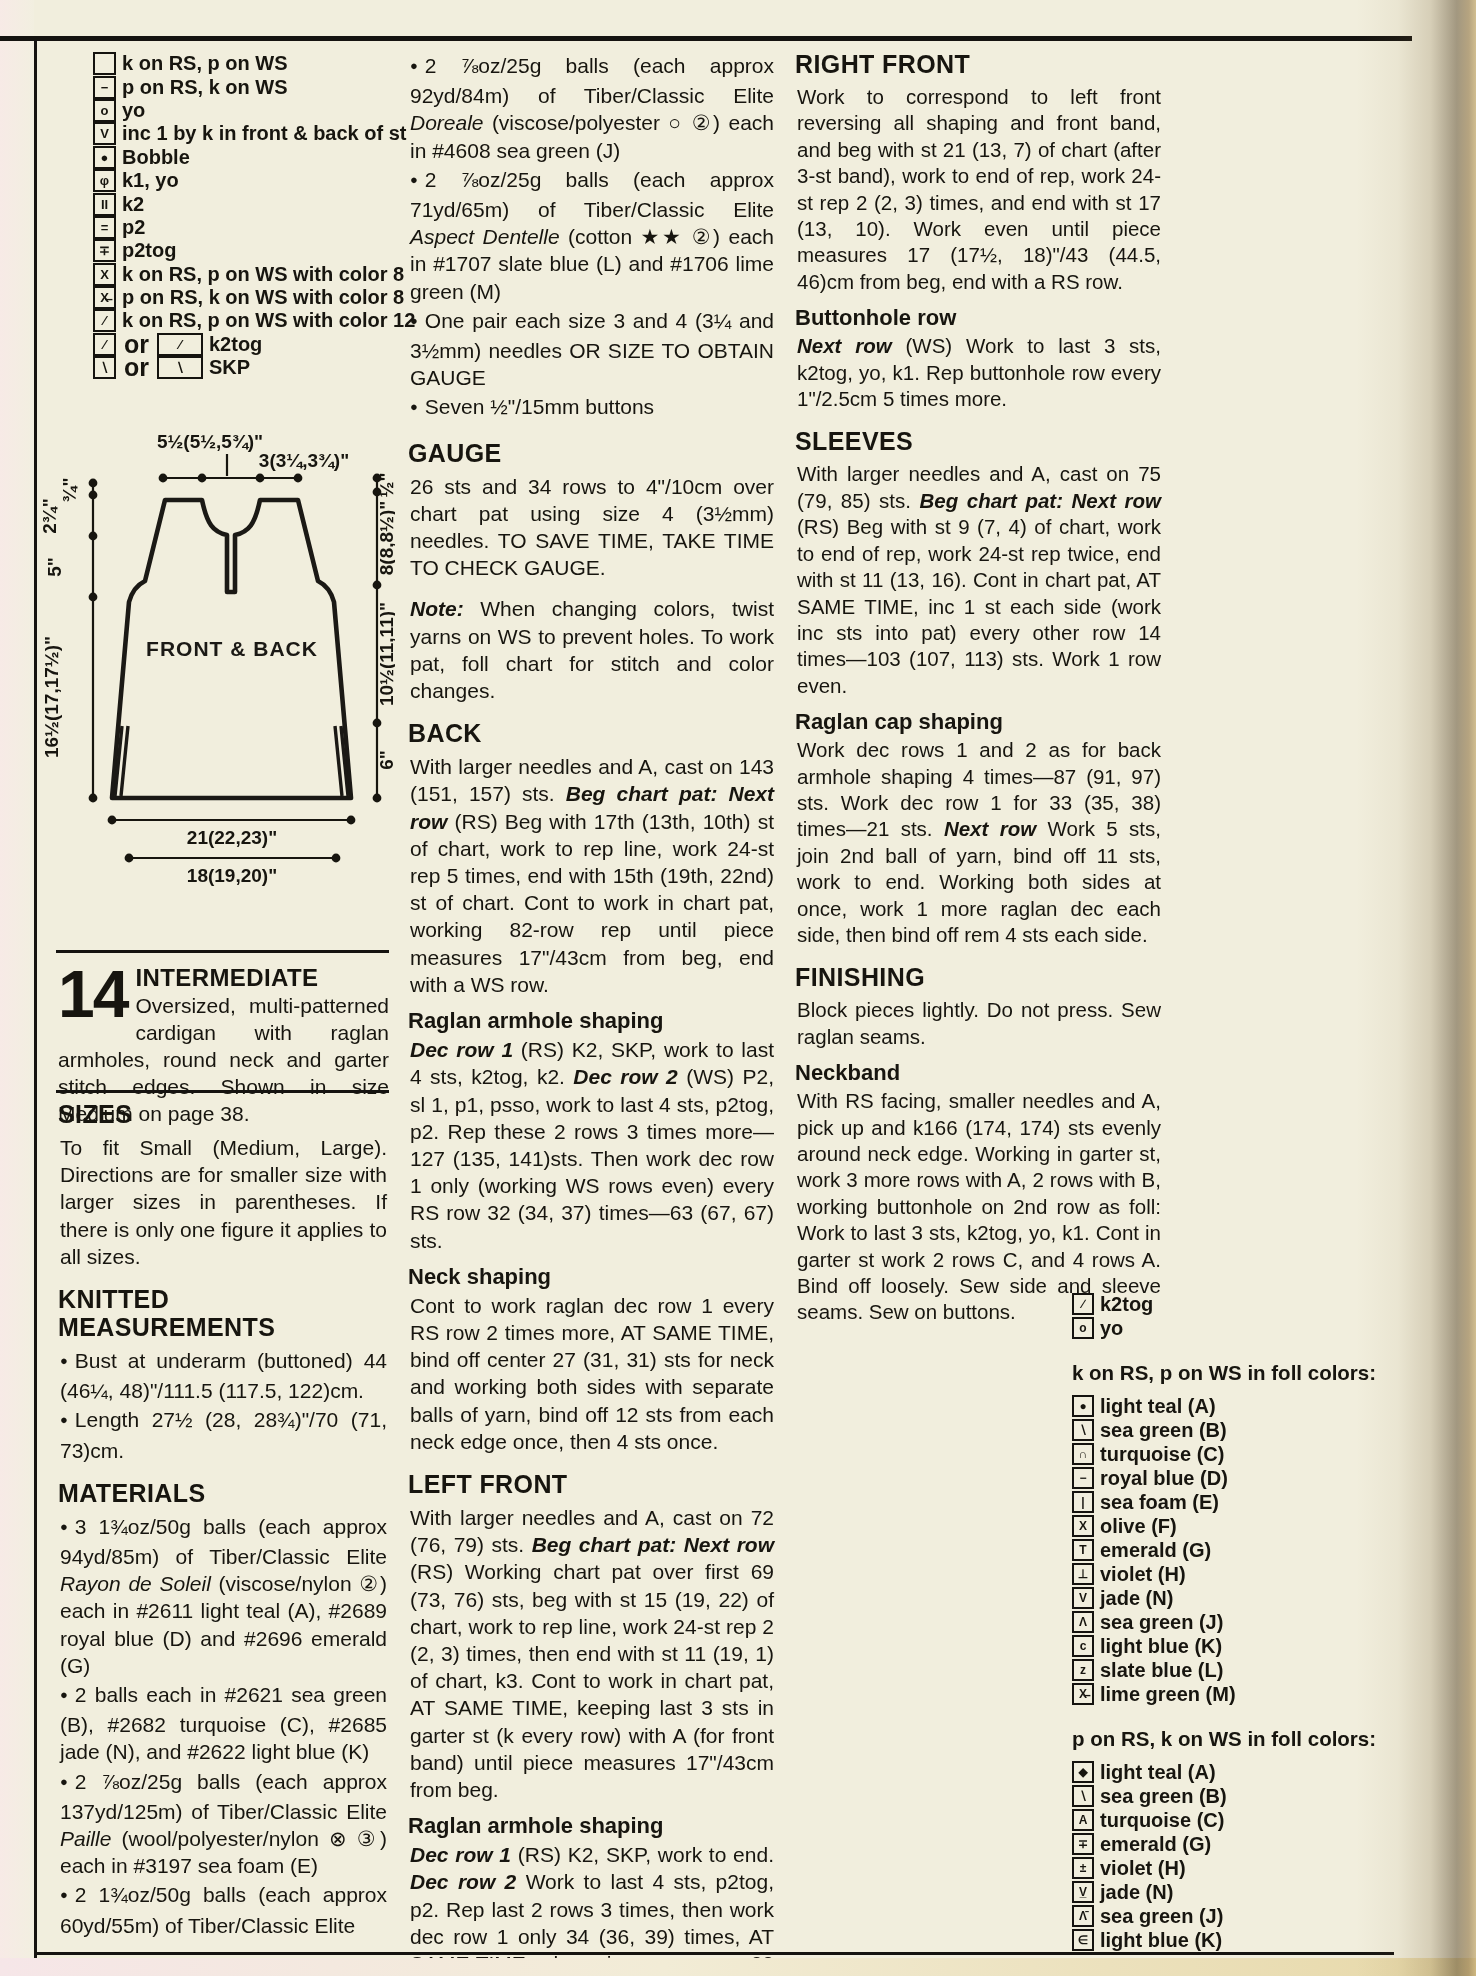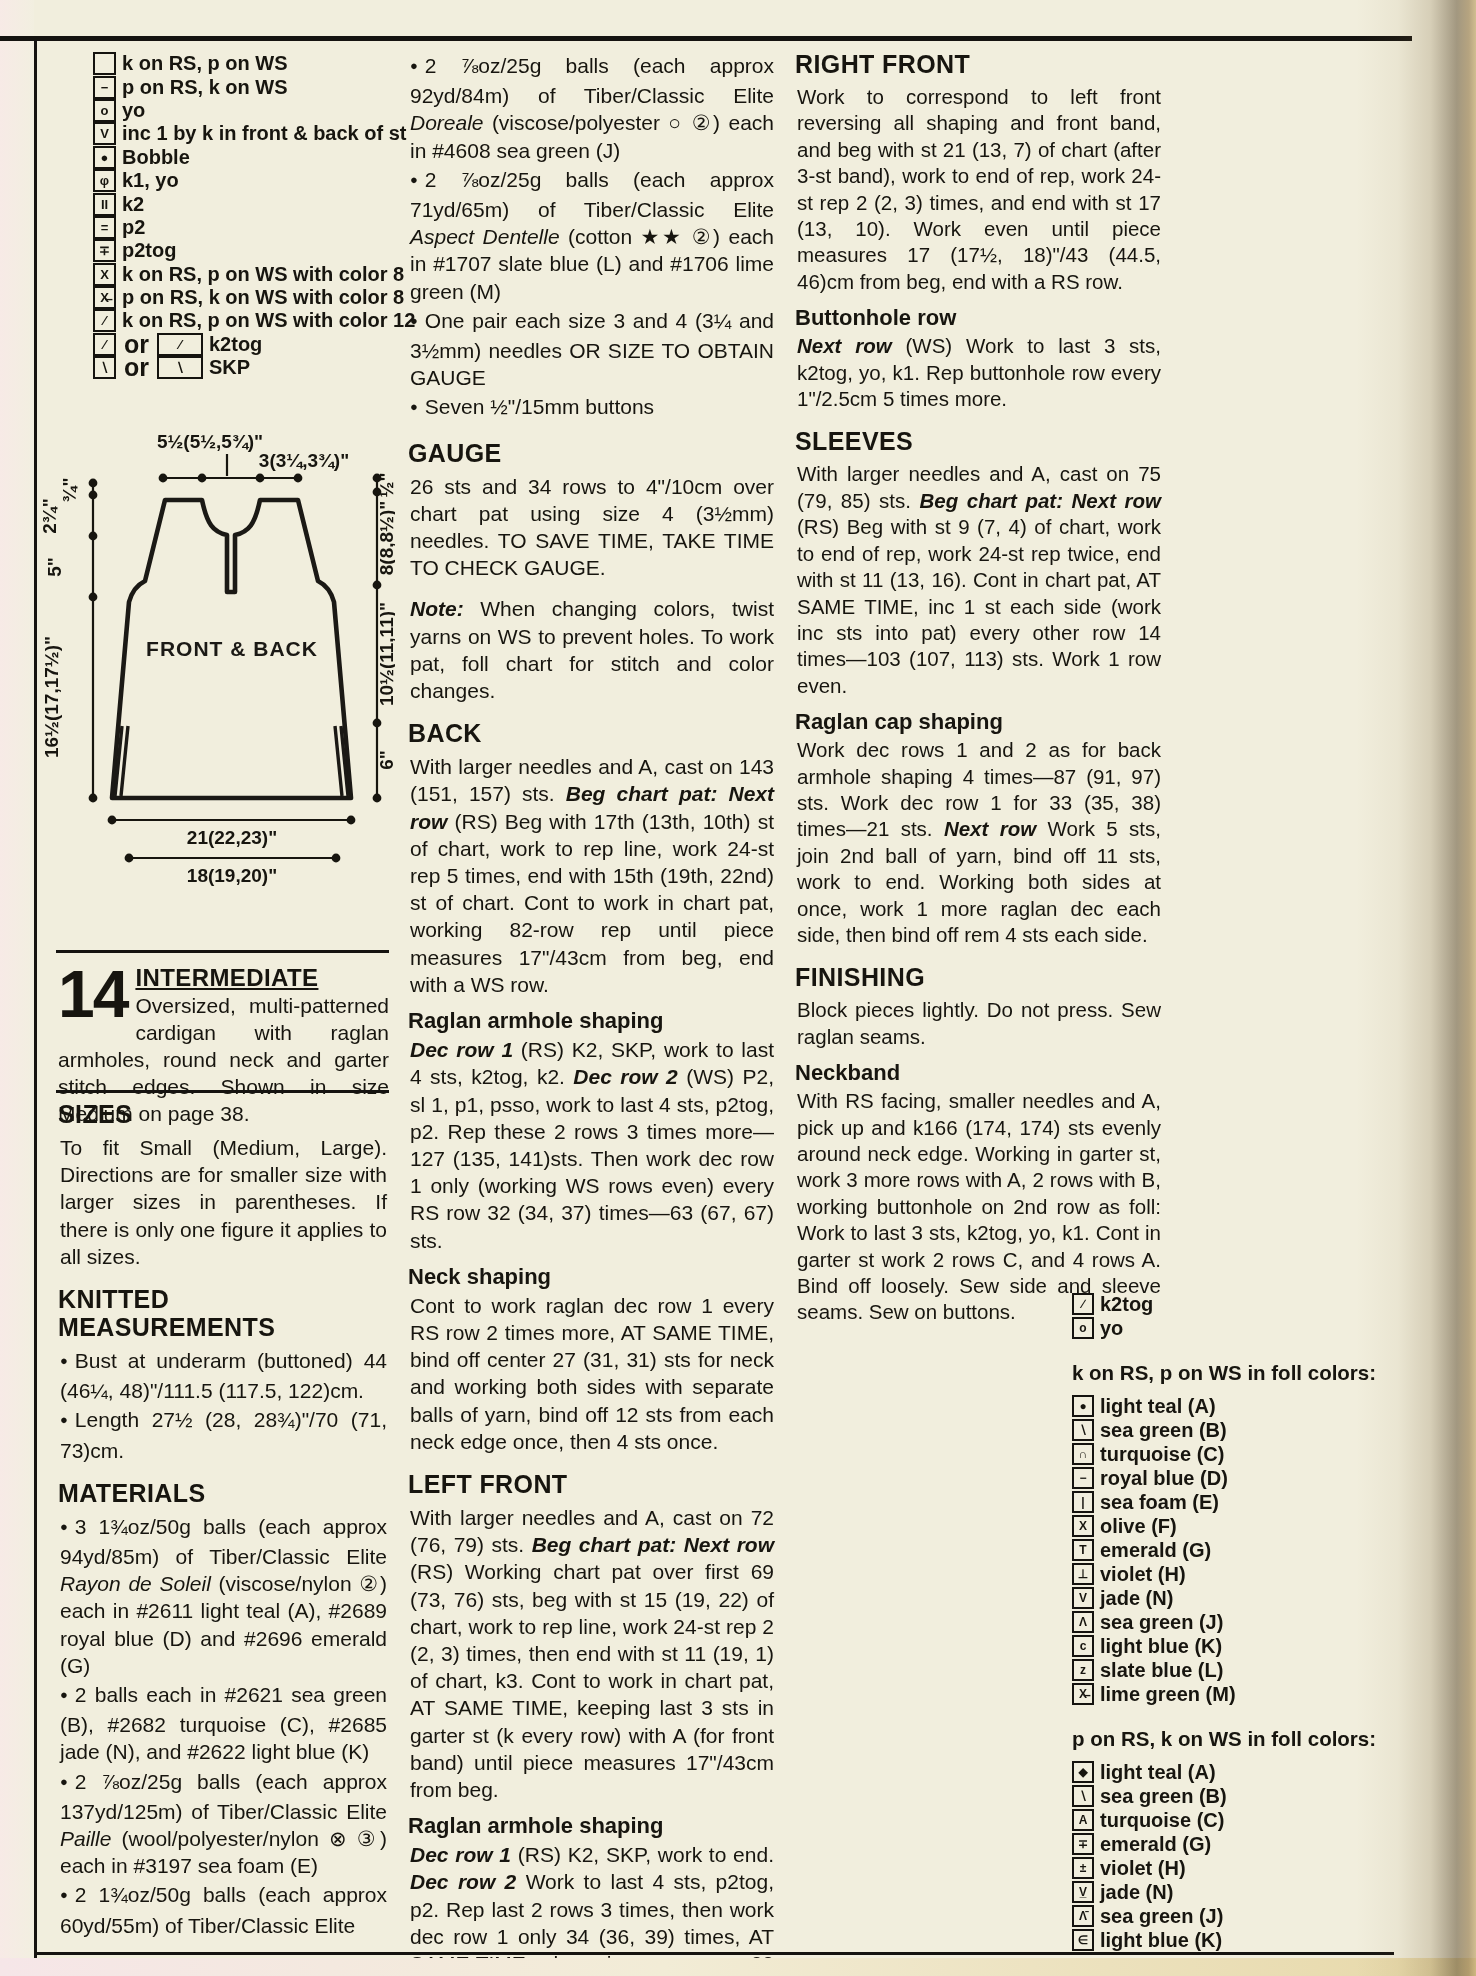--- a/index.html
+++ b/index.html
@@ -37,21 +37,21 @@
   .schematic{position:absolute;left:40px;top:420px;width:355px;height:478px;}
   .schematic svg{display:block;}
   .dimtext{font-family:"Liberation Sans",sans-serif;font-weight:bold;font-size:19px;fill:#17150f;}
   .piecetext{font-family:"Liberation Sans",sans-serif;font-weight:bold;font-size:21px;letter-spacing:1px;fill:#1b1915;}
 
   
   .rule1{left:56px;top:950px;width:333px;height:3px;}
   .rule2{left:56px;top:1090px;width:333px;height:3px;}
   .intro{position:absolute;left:58px;top:964px;width:331px;font-size:21px;line-height:27px;text-align:justify;}
   .intro .bignum{float:left;font-size:66px;line-height:56px;font-weight:bold;margin:2px 8px 0 0;letter-spacing:-2px;}
-  .intro .level{font-weight:bold;font-size:24px;letter-spacing:.4px;text-decoration:underline;}
+  .intro .level{font-weight:bold;font-size:24px;letter-spacing:.4px;}
 
   
   .textcol{position:absolute;text-align:justify;}
   .col1lower{left:58px;top:1100px;width:331px;height:856px;overflow:hidden;font-size:21px;line-height:27.2px;}
   .col2{left:408px;top:50px;width:368px;height:1908px;overflow:hidden;font-size:21px;line-height:27.2px;}
   .col3{left:795px;top:50px;width:368px;font-size:20.5px;line-height:26.4px;}
   .h1{font-weight:bold;font-size:25px;line-height:28px;letter-spacing:.4px;margin:15px 0 6px;text-align:left;}
   .h1:first-child{margin-top:0;}
   .h2{font-weight:bold;font-size:22px;line-height:26px;margin:10px 0 1px;text-align:left;}
   .para{margin:2px;}

